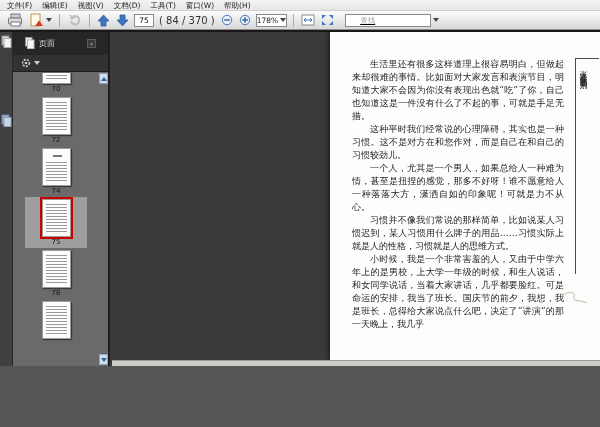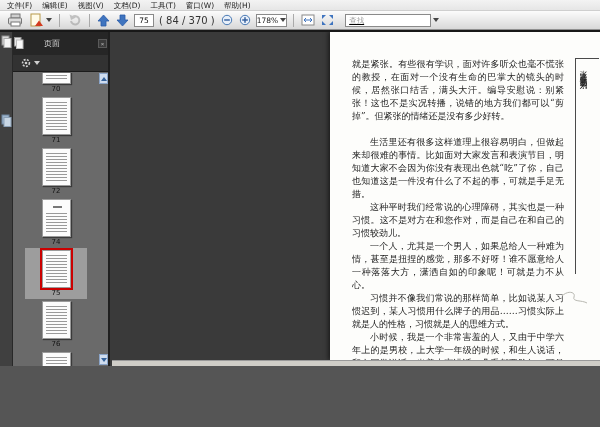--- a/index.html
+++ b/index.html
@@ -23,38 +23,38 @@
   .sep{width:1px;height:13px;background:#aaa;margin:0 4px;}
   .caret{width:0;height:0;border-left:3px solid transparent;border-right:3px solid transparent;
     border-top:4px solid #444;margin-left:2px;display:inline-block;}
   .page-input{width:20px;height:13px;font-size:7.5px;text-align:center;border:1px solid #8a8a8a;
     background:#fff;margin:0 2px;padding:0;font-family:"DejaVu Sans",sans-serif;}
   .fraction{font-size:10px;color:#333;margin:0 3px;white-space:nowrap;}
   .zoom-combo{display:flex;align-items:center;background:#fff;border:1px solid #8a8a8a;
     height:13px;padding:0 0;font-size:7.5px;color:#222;margin:0 2px;}
   .find-wrap{display:flex;align-items:center;margin-left:8px;}
   .find-input{width:86px;height:13px;font-size:7.5px;border:1px solid #8a8a8a;background:#fff;
-    padding:0 3px;font-family:"DejaVu Sans",sans-serif;text-decoration:underline;}
+    padding:0 14px;font-family:"DejaVu Sans",sans-serif;text-decoration:underline;}
   .find-input::placeholder{color:#9a9a9a;}
 
   
   .main{position:absolute;top:30px;left:0;right:0;bottom:0;border-top:2px solid #181818;}
 
   
   .strip{position:absolute;left:0;top:0;bottom:0;width:13px;background:#404040;
     border-right:1px solid #282828;}
   .s-ico{position:absolute;left:0;width:13px;display:flex;justify-content:center;cursor:default;}
   .s-ico.t1{top:3px;}  .s-ico.t2{top:82px;}
   .s-ico.t3{top:352px;} .s-ico.t4{top:368px;}
 
   
   .panel{position:absolute;left:13px;top:0;bottom:0;width:97px;background:#6a6a6a;
     border-right:2px solid #1f1f1f;overflow:hidden;}
   .panel-header{position:absolute;top:0;left:0;right:0;height:23px;background:#262626;
-    color:#ddd;font-size:8px;display:flex;align-items:center;padding:0 1px;gap:20px;}
+    color:#ddd;font-size:8px;display:flex;align-items:center;padding:0 12px;gap:4px;}
   .panel-title{flex:1;}
   .panel-menu{width:9px;height:9px;background:#3a3a3a;border:1px solid #5a5a5a;color:#bbb;
     font-size:6px;line-height:6px;padding:0;display:flex;align-items:center;justify-content:center;}
   .panel-options{position:absolute;top:23px;left:0;right:0;height:17px;background:#323232;
     border-bottom:1px solid #1c1c1c;display:flex;align-items:center;padding-left:7px;}
   .opt-btn{display:flex;align-items:center;background:transparent;border:none;padding:0;}
   .opt-btn .caret{border-top-color:#cfcfcf;}
 
   .thumbs{position:absolute;top:41px;left:0;right:9px;bottom:0;overflow:hidden;}
   .thumb-item{width:62px;height:51px;margin:0 auto;display:flex;flex-direction:column;
@@ -241,26 +241,20 @@
         <div class="thumb-item variant-dense partial-top">
             <div class="thumb">
               <div class="tlines"></div>
             </div>
             <div class="plabel">70</div>
           </div>
           <div class="thumb-item variant-dense">
             <div class="thumb">
               <div class="tlines"></div>
             </div>
-            <div class="plabel">71</div>
-          </div>
-          <div class="thumb-item variant-dense">
-            <div class="thumb">
-              <div class="tlines"></div>
-            </div>
             <div class="plabel">72</div>
           </div>
           <div class="thumb-item variant-mid">
             <div class="thumb">
               <div class="tlines"></div>
             </div>
             <div class="plabel">74</div>
           </div>
           <div class="thumb-item variant-dense selected">
             <div class="thumb">
@@ -285,21 +279,20 @@
         <span class="tri-up"></span>
       </button>
       <button class="scroll-btn down">
         <span class="tri-down"></span>
       </button>
     </div>
 
     <div class="canvas">
       <div class="page">
         <div class="text-col">
-          <p class="para noindent gap_after">就是紧张。有些很有学识，面对许多听众也毫不慌张的教授，在面对一个没有生命的巴掌大的镜头的时候，居然张口结舌，满头大汗。编导安慰说：别紧张！这也不是实况转播，说错的地方我们都可以“剪掉”。但紧张的情绪还是没有多少好转。</p>
             <p class="para">生活里还有很多这样道理上很容易明白，但做起来却很难的事情。比如面对大家发言和表演节目，明知道大家不会因为你没有表现出色就“吃”了你，自己也知道这是一件没有什么了不起的事，可就是手足无措。</p>
             <p class="para">这种平时我们经常说的心理障碍，其实也是一种习惯。这不是对方在和您作对，而是自己在和自己的习惯较劲儿。</p>
             <p class="para">一个人，尤其是一个男人，如果总给人一种难为情，甚至是扭捏的感觉，那多不好呀！谁不愿意给人一种落落大方，潇洒自如的印象呢！可就是力不从心。</p>
             <p class="para">习惯并不像我们常说的那样简单，比如说某人习惯迟到，某人习惯用什么牌子的用品……习惯实际上就是人的性格，习惯就是人的思维方式。</p>
             <p class="para">小时候，我是一个非常害羞的人，又由于中学六年上的是男校，上大学一年级的时候，和生人说话，和女同学说话，当着大家讲话，几乎都要脸红。可是命运的安排，我当了班长。国庆节的前夕，我想，我是班长，总得给大家说点什么吧，决定了“讲演”的那一天晚上，我几乎</p>
         </div>
         <div class="side-box">
           <span class="side-text">张之路非常感动系列</span>
         </div>
         <svg class="doodle" width="30" height="20">

